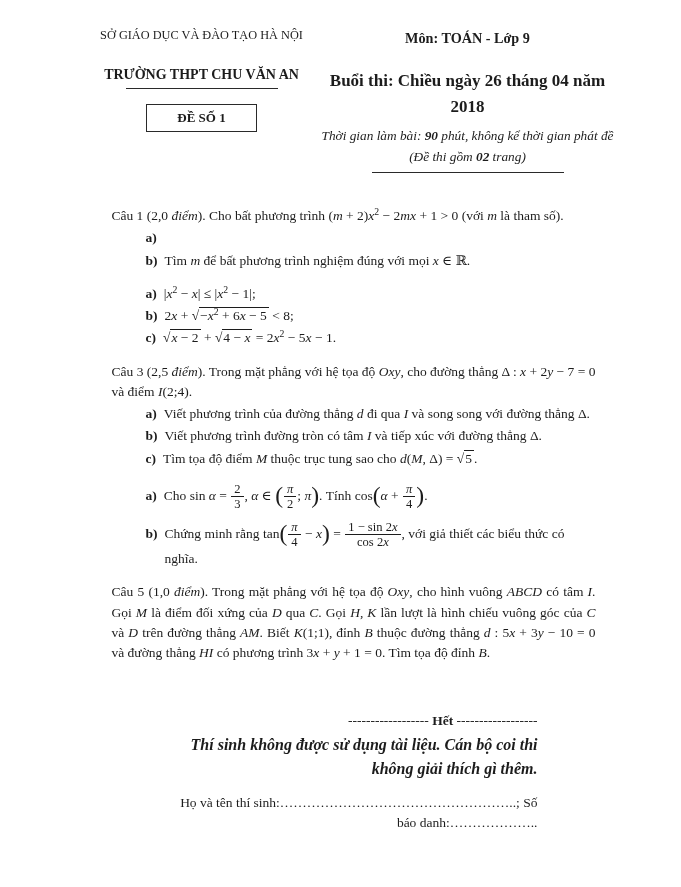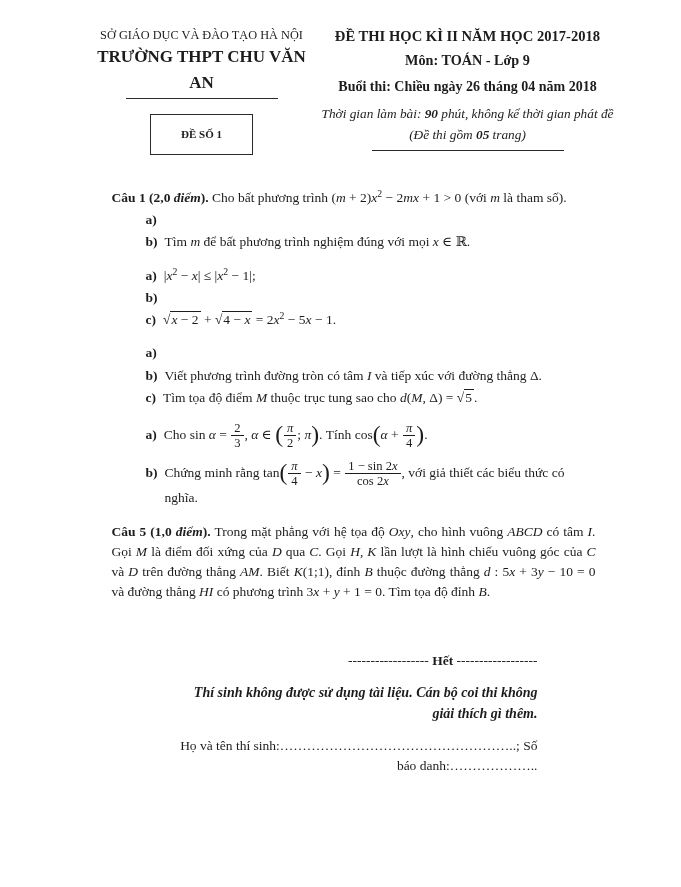--- a/index.html
+++ b/index.html
@@ -6,73 +6,72 @@
   html, body { margin: 0; padding: 0; background: #ffffff; }
   .page {
     width: 626px; height: 887px; margin: 0 auto; background: #ffffff;
     font-family: "Liberation Serif", "DejaVu Serif", serif;
     color: #1c1c1c; font-size: 13.5px; line-height: 1.5; overflow: hidden;
   }
   
   .header { display: flex; align-items: flex-start; padding: 26px 40px 0 60px; }
   .header-left { width: 228px; text-align: center; flex-shrink: 0; }
   .org { font-size: 12.3px; }
-  .school { font-size: 17px; font-weight: bold; margin-top: 0; }
+  .school { font-size: 14px; font-weight: bold; margin-top: 20px; }
   .school-underline { width: 152px; border-bottom: 1.4px solid #2a2a2a; margin: 3px auto 0; height: 0; }
-  .code-box { display: inline-block; border: 1.6px solid #2a2a2a; padding: 11px 30px; font-weight: bold; margin-top: 15px; font-size: 11px; }
+  .code-box { display: inline-block; border: 1.6px solid #2a2a2a; padding: 3px 30px; font-weight: bold; margin-top: 15px; font-size: 13px; }
   .header-right { flex: 1; text-align: center; padding-left: 6px; }
   .title { font-weight: bold; font-size: 14.6px; }
   .subject { font-weight: bold; font-size: 14.2px; margin-top: 2px; }
-  .session { font-weight: bold; font-size: 14px; margin-top: 5px; }
+  .session { font-weight: bold; font-size: 17px; margin-top: 19px; }
   .duration { font-style: italic; font-size: 13.3px; margin-top: 7px; font-family: Liberation Serif, serif; }
   .pagecount { font-style: italic; font-size: 13.3px; margin-top: 1px; }
   .header-underline { width: 192px; border-bottom: 1.4px solid #2a2a2a; margin: 5px auto 0; height: 0; }
   
   .content { padding: 20px 58px 0 84px; }
   .question { margin-top: 13px; }
   .qintro { margin: 0; text-align: justify; }
-  .qlabel { font-weight: bold; }
+  .qlabel { font-weight: normal; }
   .parts { margin: 2px 0 0 34px; }
   .part { display: flex; gap: 7px; margin: 2px 0; align-items: baseline; }
   .pkey { font-weight: bold; flex-shrink: 0; }
   sup { font-size: 0.72em; line-height: 0; }
   .m { white-space: nowrap; }
   .frac { display: inline-flex; flex-direction: column; text-align: center; vertical-align: middle; line-height: 1.12; font-size: 0.93em; margin: 0 1px; }
   .frac .num { display: block; padding: 0 3px; border-bottom: 1px solid currentColor; }
   .frac .den { display: block; padding: 0 3px; }
   .bp { font-size: 1.75em; line-height: 0; vertical-align: -0.14em; font-weight: normal; }
   .sqrt { white-space: nowrap; }
   .sqrt .rad { border-top: 1.2px solid currentColor; padding: 0 2px 0 1px; }
   .q4 .part { margin: 9px 0; }
   
   .footer { margin-top: 48px; text-align: right; padding: 0 58px; }
   .end-line { font-size: 13.5px; }
-  .note { font-weight: bold; font-style: italic; margin-top: 11px; font-size: 14px; }
+  .note { font-weight: bold; font-style: italic; margin-top: 1px; font-size: 16px; }
   .fields { margin-top: 12px; font-size: 13.5px; }
 </style>
 </head>
 <body>
 
 <div class="page">
 
   <div class="header">
     <div class="header-left">
       <div class="org">SỞ GIÁO DỤC VÀ ĐÀO TẠO HÀ NỘI</div>
       <div class="school">TRƯỜNG THPT CHU VĂN AN</div>
       <div class="school-underline"></div>
       <div>
         <span class="code-box">ĐỀ SỐ 1</span>
       </div>
     </div>
     <div class="header-right">
-      <div class="title">ĐỀ THI HỌC KÌ II NĂM HỌC 2017-2018</div>
       <div class="subject">Môn: TOÁN - Lớp 9</div>
       <div class="session">Buổi thi: Chiều ngày 26 tháng 04 năm 2018</div>
       <div class="duration">Thời gian làm bài: <b>90</b> phút, không kể thời gian phát đề</div>
-      <div class="pagecount">(Đề thi gồm <b>05</b> trang)</div>
+      <div class="pagecount">(Đề thi gồm <b>02</b> trang)</div>
       <div class="header-underline"></div>
     </div>
   </div>
 
   <div class="content">
 
     <section class="question">
       <p class="qintro"><b class="qlabel">Câu 1 (2,0 <i>điểm</i>).</b> <span>Cho bất phương trình <span class="m">(<i>m</i> + 2)<i>x</i><sup>2</sup> − 2<i>mx</i> + 1 &gt; 0</span> (với <i>m</i> là tham số).</span></p>
       <div class="parts">
         <div class="part">
@@ -86,32 +85,35 @@
     </section>
 
     <section class="question">
       <div class="parts">
         <div class="part">
             <span class="pkey">a)</span>
             <span><span class="m">|<i>x</i><sup>2</sup> − <i>x</i>| ≤ |<i>x</i><sup>2</sup> − 1|;</span></span>
           </div>
         <div class="part">
             <span class="pkey">b)</span>
+            <span><span class="m">2<i>x</i> + <span class="sqrt">√<span class="rad">−<i>x</i><sup>2</sup> + 6<i>x</i> − 5</span></span> &lt; 8;</span></span>
           </div>
         <div class="part">
             <span class="pkey">c)</span>
             <span><span class="m"><span class="sqrt">√<span class="rad"><i>x</i> − 2</span></span> + <span class="sqrt">√<span class="rad">4 − <i>x</i></span></span> = 2<i>x</i><sup>2</sup> − 5<i>x</i> − 1.</span></span>
           </div>
       </div>
     </section>
 
     <section class="question">
+      <p class="qintro"><b class="qlabel">Câu 3 (2,5 <i>điểm</i>).</b> <span>Trong mặt phẳng với hệ tọa độ <i>Oxy</i>, cho đường thẳng <span class="m">Δ : <i>x</i> + 2<i>y</i> − 7 = 0</span> và điểm <span class="m"><i>I</i>(2;4)</span>.</span></p>
       <div class="parts">
         <div class="part">
             <span class="pkey">a)</span>
+            <span>Viết phương trình của đường thẳng <i>d</i> đi qua <i>I</i> và song song với đường thẳng Δ.</span>
           </div>
         <div class="part">
             <span class="pkey">b)</span>
             <span>Viết phương trình đường tròn có tâm <i>I</i> và tiếp xúc với đường thẳng Δ.</span>
           </div>
         <div class="part">
             <span class="pkey">c)</span>
             <span>Tìm tọa độ điểm <i>M</i> thuộc trục tung sao cho <span class="m"><i>d</i>(<i>M</i>, Δ) = <span class="sqrt">√<span class="rad">5</span></span></span>.</span>
           </div>
       </div>

